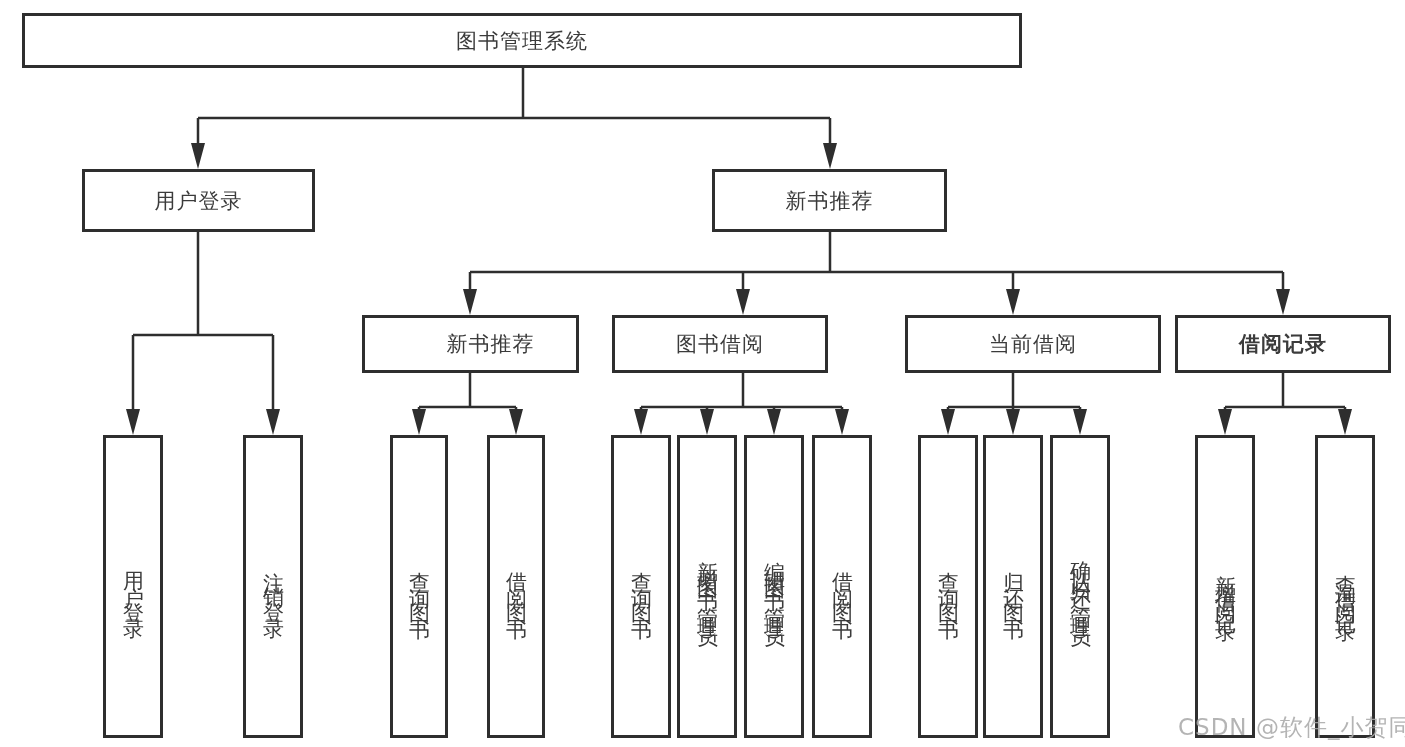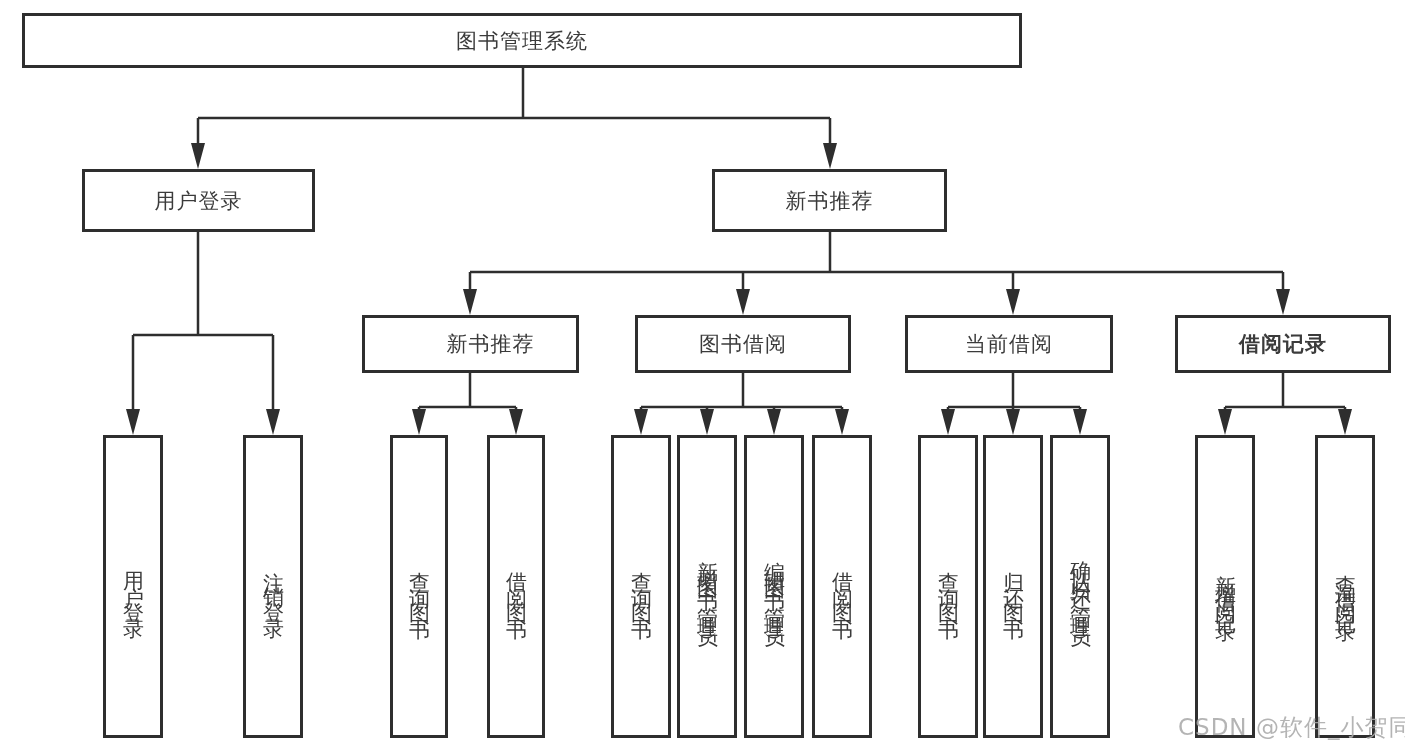--- a/index.html
+++ b/index.html
@@ -23,22 +23,22 @@
   .leaf span{
     writing-mode:vertical-lr;text-orientation:mixed;
     font-size:21px;color:#3b3b3b;line-height:1.1;letter-spacing:0.75em;
   }
   .leaf.long span{letter-spacing:0.45em;}
   
   #root{left:22px;top:13px;width:1000px;height:55px;}
   #n-user-login{left:82px;top:169px;width:233px;height:63px;}
   #n-book-mgmt{left:712px;top:169px;width:235px;height:63px;}
   #n-new-book{left:362px;top:315px;width:217px;height:58px;padding-left:40px;}
-  #n-book-borrow{left:635px;top:315px;width:216px;height:58px;}
-  #n-current-borrow{left:905px;top:315px;width:208px;height:58px;}
+  #n-book-borrow{left:612px;top:315px;width:216px;height:58px;}
+  #n-current-borrow{left:905px;top:315px;width:256px;height:58px;}
   #n-borrow-records{left:1175px;top:315px;width:216px;height:58px;font-weight:bold;}
   #l-login{left:103px;width:60px;}
   #l-logout{left:243px;width:60px;}
   #l-nb-query{left:390px;width:58px;}
   #l-nb-borrow{left:487px;width:58px;}
   #l-bb-query{left:611px;width:60px;}
   #l-bb-add{left:677px;width:60px;}
   #l-bb-edit{left:744px;width:60px;}
   #l-bb-borrow{left:812px;width:60px;}
   #l-cb-query{left:918px;width:60px;}

